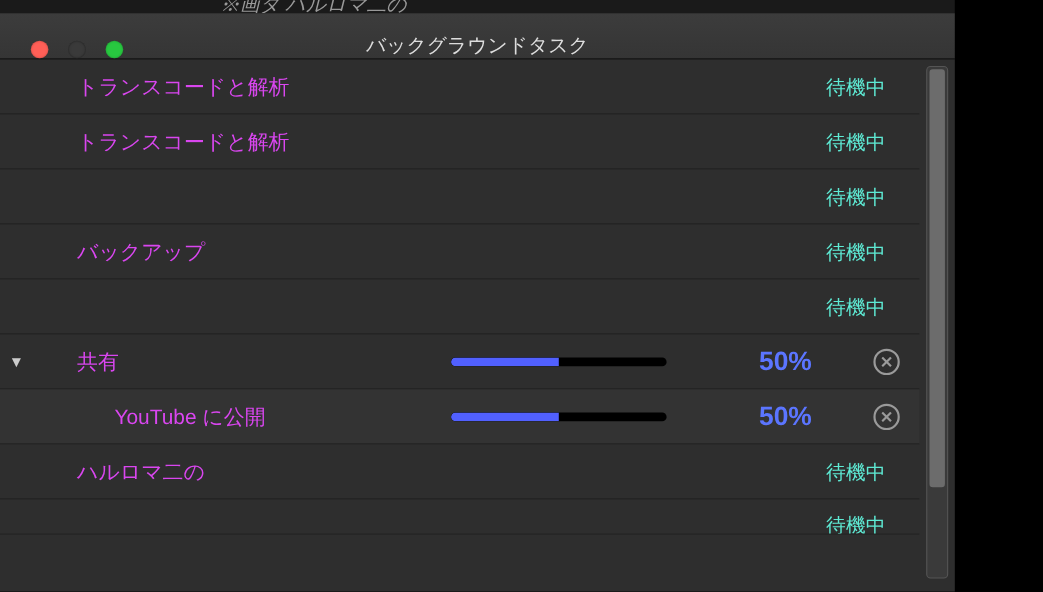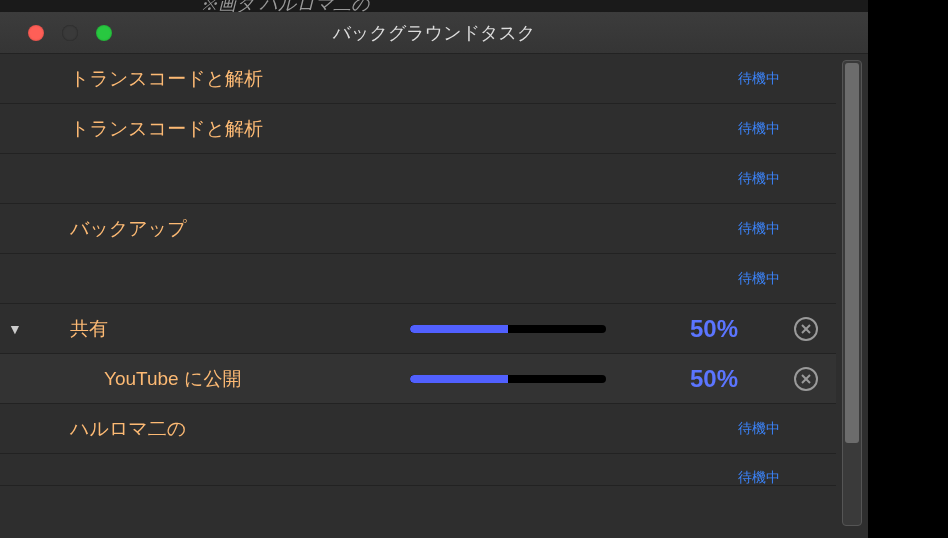--- a/index.html
+++ b/index.html
@@ -1,36 +1,36 @@
 <!DOCTYPE html>
 <html><head>
   <meta charset="utf-8">
   <style>
     * { margin: 0; padding: 0; box-sizing: border-box; }
     html, body { width: 948px; height: 538px; background: #000; font-family: -apple-system, "Hiragino Sans", sans-serif; overflow: hidden; }
     .window { width: 868px; height: 538px; background: #000; display: flex; flex-direction: column; }
     .top-garbage { height: 12px; background: #1a1a1a; overflow: hidden; position: relative; }
     .top-garbage span { position: absolute; left: 200px; top: -8px; color: #999; font-size: 18px; font-style: italic; }
-    .titlebar { height: 42px; background: linear-gradient(to bottom, #3c3c3c, #353535); display: flex; align-items: center; position: relative; border-bottom: 1px solid #222; padding-left: 10px; }
+    .titlebar { height: 42px; background: linear-gradient(to bottom, #3c3c3c, #353535); display: flex; align-items: flex-end; position: relative; border-bottom: 1px solid #222; padding-left: 10px; }
     .traffic-lights { display: flex; gap: 18px; margin-left: 18px; }
     .tl { width: 16px; height: 16px; border-radius: 50%; }
     .tl.close   { background: #ff5f57; box-shadow: inset 0 0 2px rgba(0,0,0,0.3); }
     .tl.min     { background: #3a3a3a; box-shadow: inset 0 0 2px rgba(0,0,0,0.5); }
     .tl.max     { background: #28c840; box-shadow: inset 0 0 2px rgba(0,0,0,0.3); }
     .title { position: absolute; left: 0; right: 0; text-align: center; color: #ddd; font-size: 18px; pointer-events: none; }
     .body-area { flex: 1; position: relative; background: #2e2e2e; }
     .scroll-pane { position: absolute; left: 0; top: 0; right: 32px; bottom: 0; overflow: hidden; }
     .row { height: 50px; display: flex; align-items: center; border-bottom: 1px solid #222; padding-right: 18px; }
     .row.sub { background: #333; }
     .disclosure-cell { width: 30px; display: flex; justify-content: center; align-items: center; }
     .disclosure { color: #ccc; font-size: 14px; user-select: none; }
     .indent-pad { width: 34px; }
-    .label-cell { flex: 0 0 auto; color: #fdba74; font-size: 19px; padding-left: 6px; min-width: 260px; }
+    .label-cell { flex: 0 0 auto; color: #d946ef; font-size: 19px; padding-left: 6px; min-width: 260px; }
     .spacer { flex: 1; }
-    .status-cell { color: #3b82f6; font-size: 14px; text-align: left; min-width: 80px; }
+    .status-cell { color: #5eead4; font-size: 18px; text-align: center; min-width: 80px; }
     .progress-cell { display: flex; align-items: center; gap: 0; }
     .progress-track { width: 196px; height: 8px; background: #000; border-radius: 4px; overflow: hidden; margin-right: 58px; }
     .progress-fill { height: 100%; background: #5160ff; border-radius: 4px 0 0 4px; }
     .pct { color: #5b75ff; font-size: 24px; font-weight: 600; width: 74px; text-align: right; }
     .cancel-cell { width: 40px; display: flex; justify-content: flex-end; margin-left: 40px; }
     .cancel-btn { width: 24px; height: 24px; border: 2px solid #9a9a9a; border-radius: 50%; display: flex; align-items: center; justify-content: center; color: #9a9a9a; font-size: 14px; line-height: 1; cursor: pointer; }
     .cancel-btn svg { width: 10px; height: 10px; }
     .cancel-btn svg line { stroke: #9a9a9a; stroke-width: 2; }
     .row.clipped { height: 32px; overflow: hidden; }
     .row.clipped .label-cell, .row.clipped .status-cell { transform: translateY(8px); }

